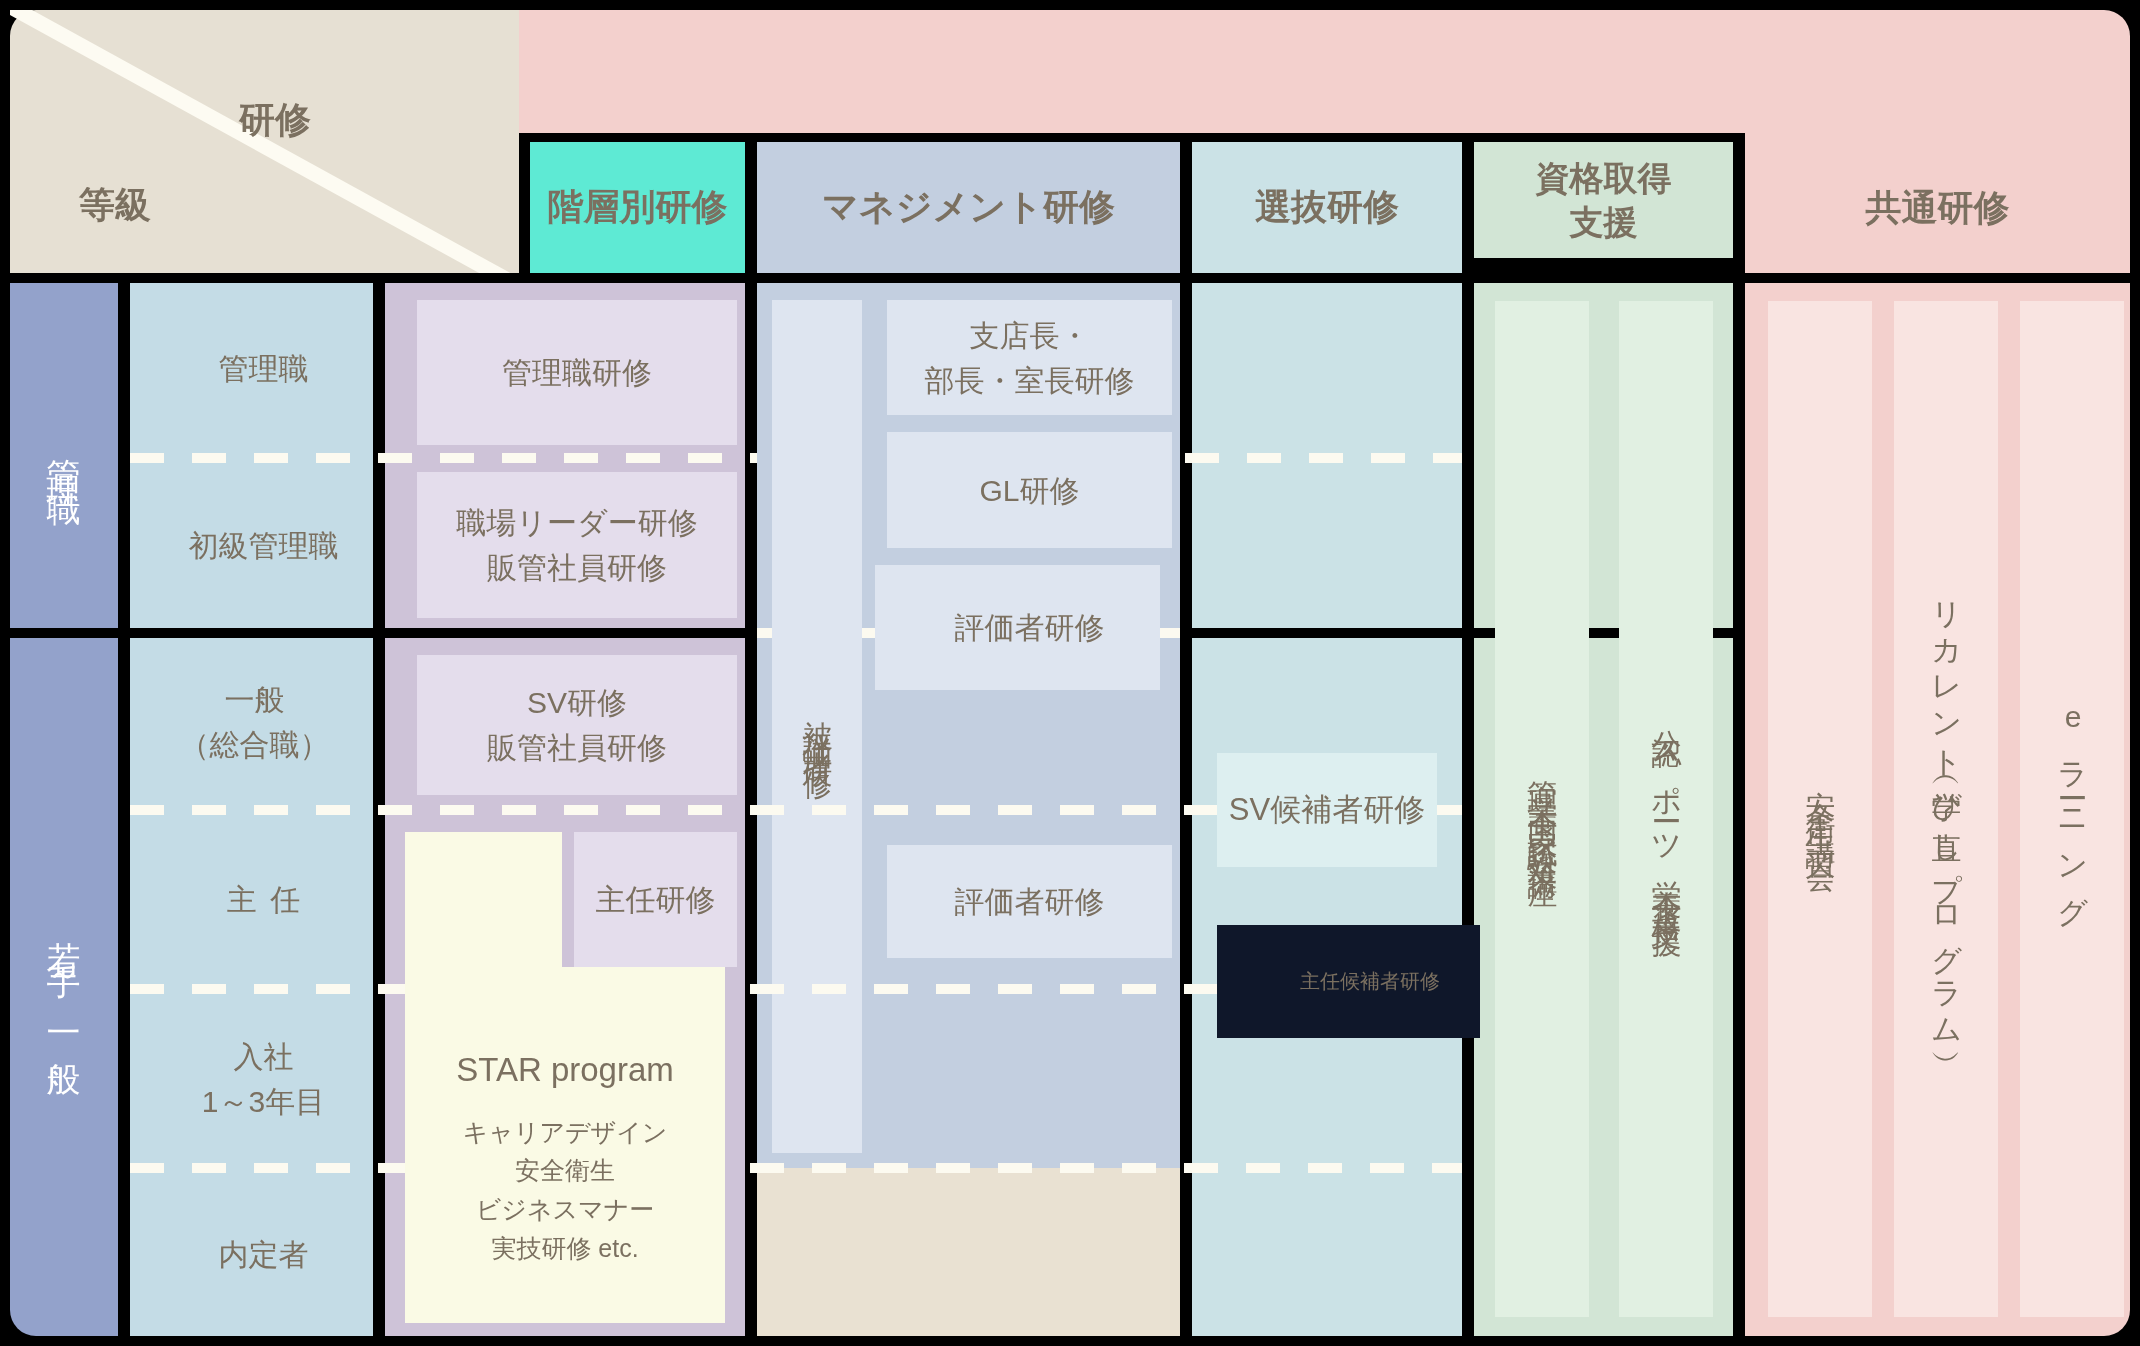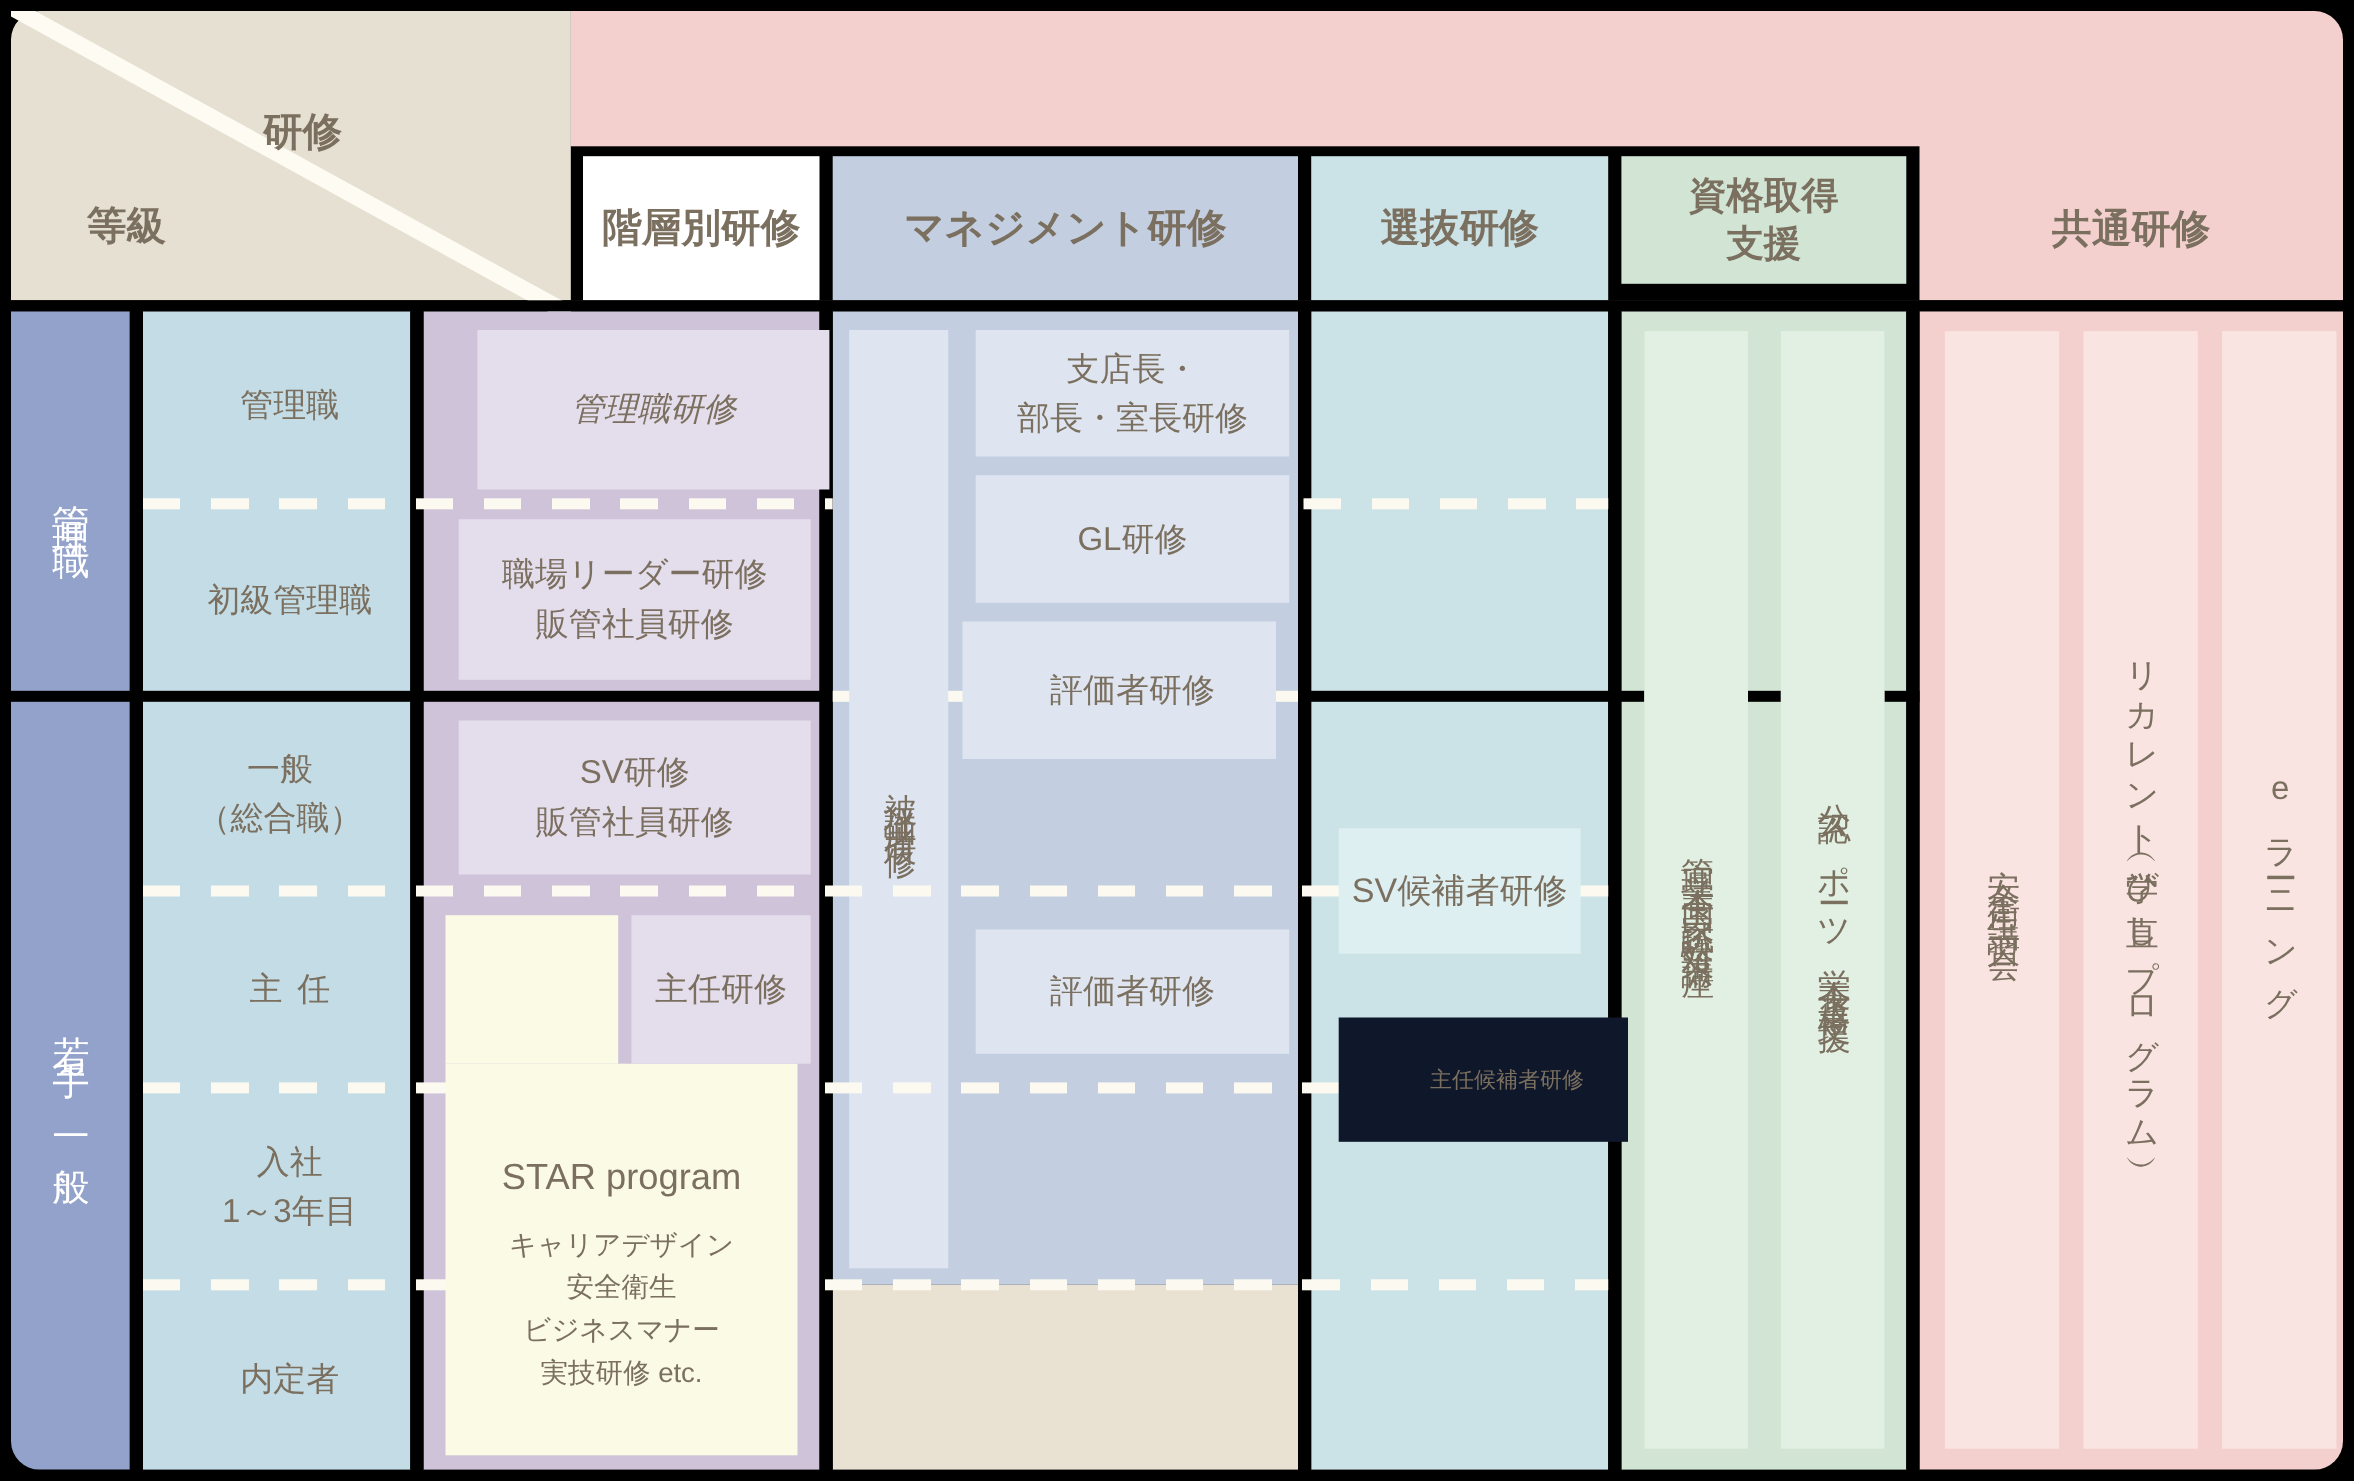--- a/index.html
+++ b/index.html
@@ -31,21 +31,21 @@
   </svg>
   <div class="abs" style="left:10px;top:283px;width:108px;height:1053px;background:#93a2cb;border-bottom-left-radius:26px;"></div>
   <div class="abs" style="left:130px;top:283px;width:243px;height:1053px;background:#c4dce6;"></div>
   <div class="abs" style="left:385px;top:283px;width:360px;height:1053px;background:#cec3d8;"></div>
   <div class="abs" style="left:757px;top:283px;width:423px;height:885px;background:#c3cfe0;"></div>
   <div class="abs" style="left:757px;top:1168px;width:423px;height:168px;background:#e9e1d2;"></div>
   <div class="abs" style="left:1192px;top:283px;width:270px;height:1053px;background:#cbe2e6;"></div>
   <div class="abs" style="left:1474px;top:283px;width:259px;height:1053px;background:#d2e5d5;"></div>
 
   <div class="abs" style="left:519px;top:133px;width:1226px;height:140px;background:#000;"></div>
-  <div class="abs cen hdr" style="left:530px;top:142px;width:215px;height:131px;background:#ffffff;">
+  <div class="abs cen hdr" style="left:530px;top:142px;width:215px;height:131px;background:#5eead4;">
     <span>階層別研修</span>
   </div>
   <div class="abs cen hdr" style="left:757px;top:142px;width:423px;height:131px;background:#c3cfe0;">
     <span>マネジメント研修</span>
   </div>
   <div class="abs cen hdr" style="left:1192px;top:142px;width:270px;height:131px;background:#cbe2e6;">
     <span>選抜研修</span>
   </div>
   <div class="abs cen" style="left:1474px;top:142px;width:259px;height:116px;background:#d2e5d5;font-size:34px;font-weight:600;line-height:1.3;">
     <span>
@@ -118,21 +118,21 @@
   <div class="abs cen cell" style="left:130px;top:815px;width:243px;height:169px;letter-spacing:0.45em;text-indent:0.45em;">
     <span>主任</span>
   </div>
   <div class="abs cen cell" style="left:130px;top:994px;width:243px;height:169px;">
     <span><span>入社</span><br><span>1～3年目</span></span>
   </div>
   <div class="abs cen cell" style="left:130px;top:1173px;width:243px;height:163px;">
     <span>内定者</span>
   </div>
 
-  <div class="abs cen cell" style="left:422px;top:300px;width:320px;height:145px;background:#e4ddec;font-style:italic;">
+  <div class="abs cen cell" style="left:405px;top:300px;width:320px;height:145px;background:#e4ddec;">
     <span>管理職研修</span>
   </div>
   <div class="abs cen cell" style="left:405px;top:472px;width:320px;height:146px;background:#e4ddec;">
     <span><span>職場リーダー研修</span><br><span>販管社員研修</span></span>
   </div>
   <div class="abs cen cell" style="left:405px;top:655px;width:320px;height:140px;background:#e4ddec;">
     <span><span>SV研修</span><br><span>販管社員研修</span></span>
   </div>
   <div class="abs" style="left:405px;top:832px;width:157px;height:135px;background:#fafae5;"></div>
   <div class="abs" style="left:405px;top:967px;width:320px;height:356px;background:#fafae5;"></div>

